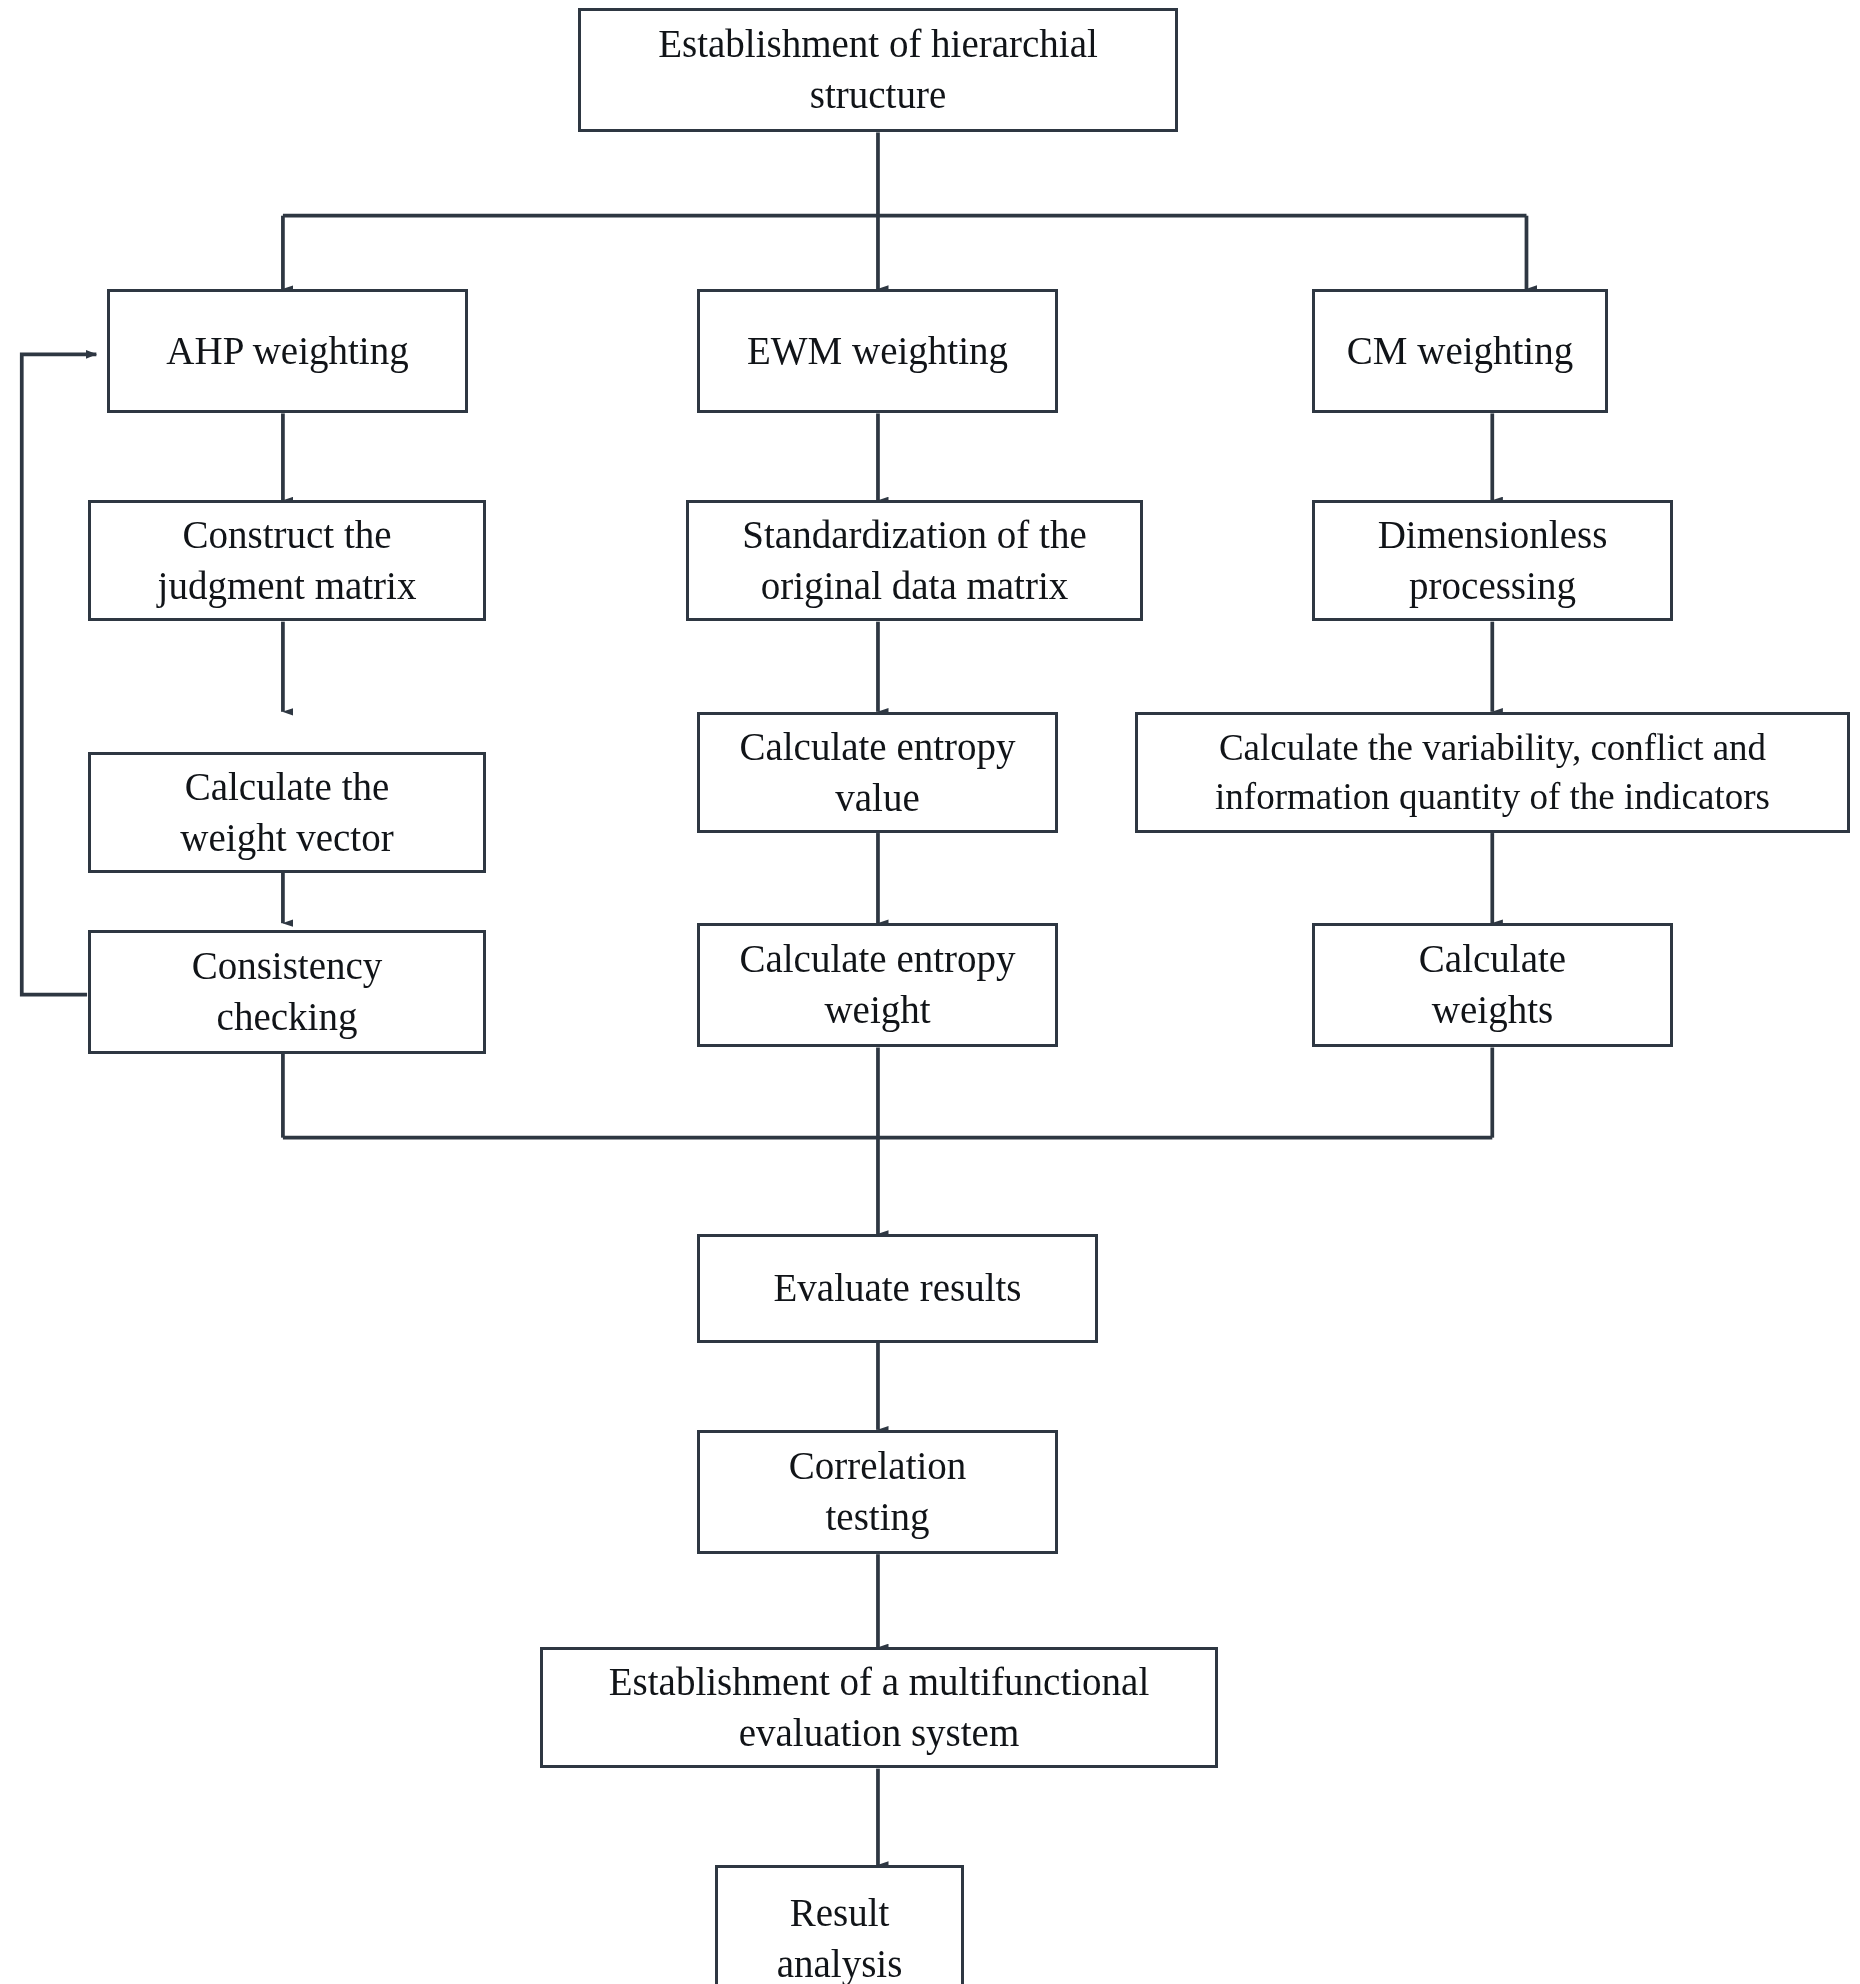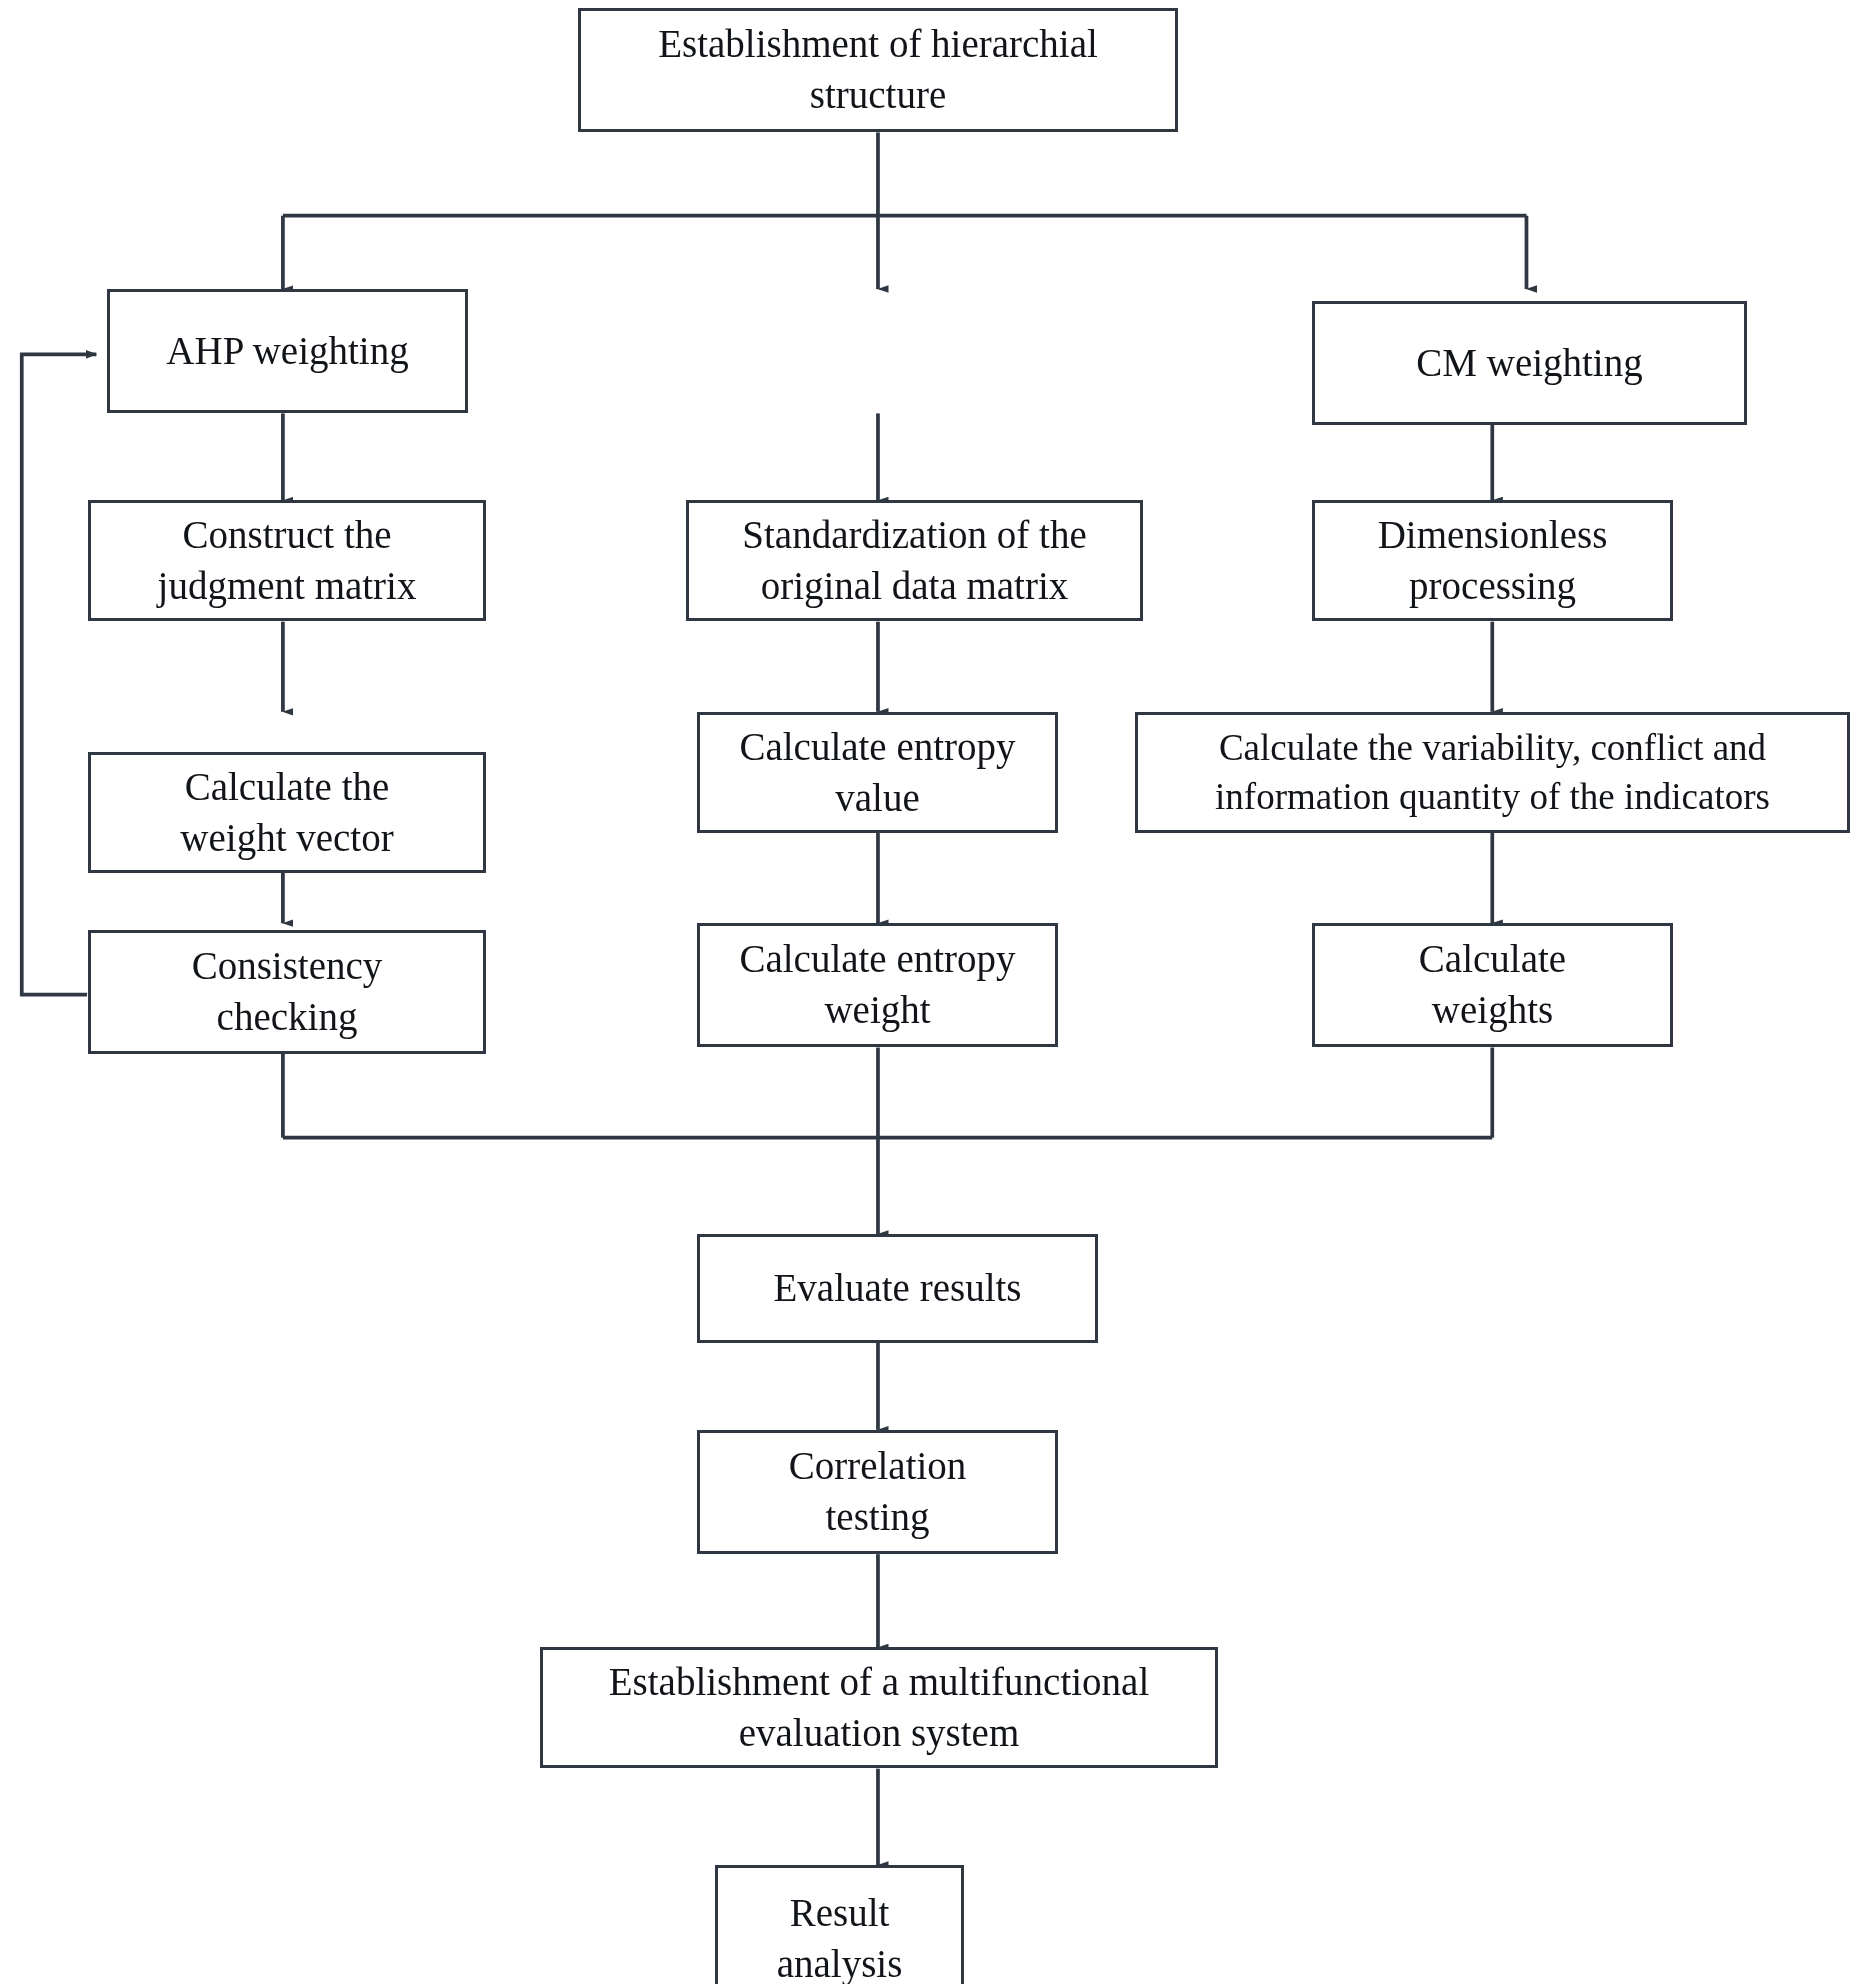--- a/index.html
+++ b/index.html
@@ -88,22 +88,23 @@
       <path d="M1412 2500 L1412 2650" marker-end="url(#arw)"></path>
       <path d="M1412 2845 L1412 3000" marker-end="url(#arw)"></path>
     </g>
   </svg>
 
   <div class="node" style="left:578px; top:8px; width:600px; height:124px;">Establishment of hierarchial
 structure</div>
 
   <div class="node" style="left:107px; top:289px; width:361px; height:124px;">AHP weighting</div>
 
+  <div class="node" style="left:697px; top:289px; width:361px; height:124px;">EWM weighting</div>
 
-  <div class="node" style="left:1312px; top:301px; width:435px; height:124px;">CM weighting</div>
+  <div class="node" style="left:1312px; top:289px; width:296px; height:124px;">CM weighting</div>
 
   <div class="node" style="left:88px; top:500px; width:398px; height:121px;">Construct the
 judgment matrix</div>
 
   <div class="node" style="left:650px; top:500px; width:457px; height:121px;margin-left:36px;">Standardization of the
 original data matrix</div>
 
   <div class="node" style="left:1312px; top:500px; width:361px; height:121px;">Dimensionless
 processing</div>
 

